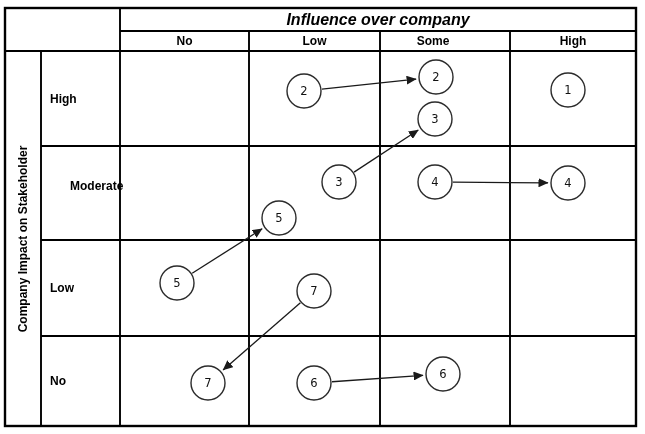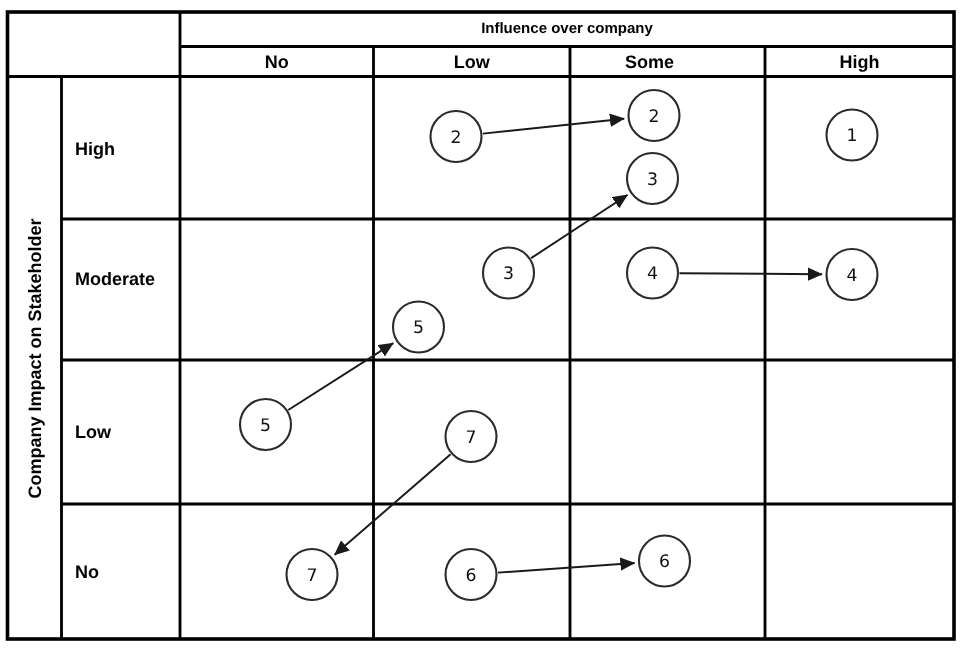--- a/index.html
+++ b/index.html
@@ -13,21 +13,21 @@
   }
   .cell {
     position: absolute;
     display: flex;
     align-items: center;
     justify-content: center;
     font-weight: bold;
     color: #000000;
     box-sizing: border-box;
   }
-  .col-title { left: 120px; top: 8px; width: 516px; height: 23px; font-size: 10px; }
+  .col-title { left: 120px; top: 8px; width: 516px; height: 23px; font-size: 16px; font-style: italic; }
   .col-h     { top: 31px; height: 20px; font-size: 12px; }
   .row-h     { left: 41px; width: 79px; justify-content: flex-start; padding-left: 9px; font-size: 12px; }
   .row-axis  { left: 5px; top: 51px; width: 36px; height: 375px; }
   .row-axis span {
     transform: rotate(-90deg);
     white-space: nowrap;
     font-weight: bold;
     font-size: 12px;
     color: #000000;
   }
@@ -99,17 +99,17 @@
   <div class="cell col-h" style="left:120px; width:129px;">No</div>
   <div class="cell col-h" style="left:249px; width:131px;">Low</div>
   <div class="cell col-h" style="left:380px; width:106px;">Some</div>
   <div class="cell col-h" style="left:510px; width:126px;">High</div>
 
   <div class="cell row-axis">
     <span>Company Impact on Stakeholder</span>
   </div>
 
   <div class="cell row-h" style="top:51px; height:95px;">High</div>
-  <div class="cell row-h" style="top:146px; height:80px;">Moderate</div>
+  <div class="cell row-h" style="top:146px; height:80px;margin-left:20px;">Moderate</div>
   <div class="cell row-h" style="top:240px; height:96px;">Low</div>
   <div class="cell row-h" style="top:336px; height:90px;">No</div>
 
 </div>
 
 </body></html>

